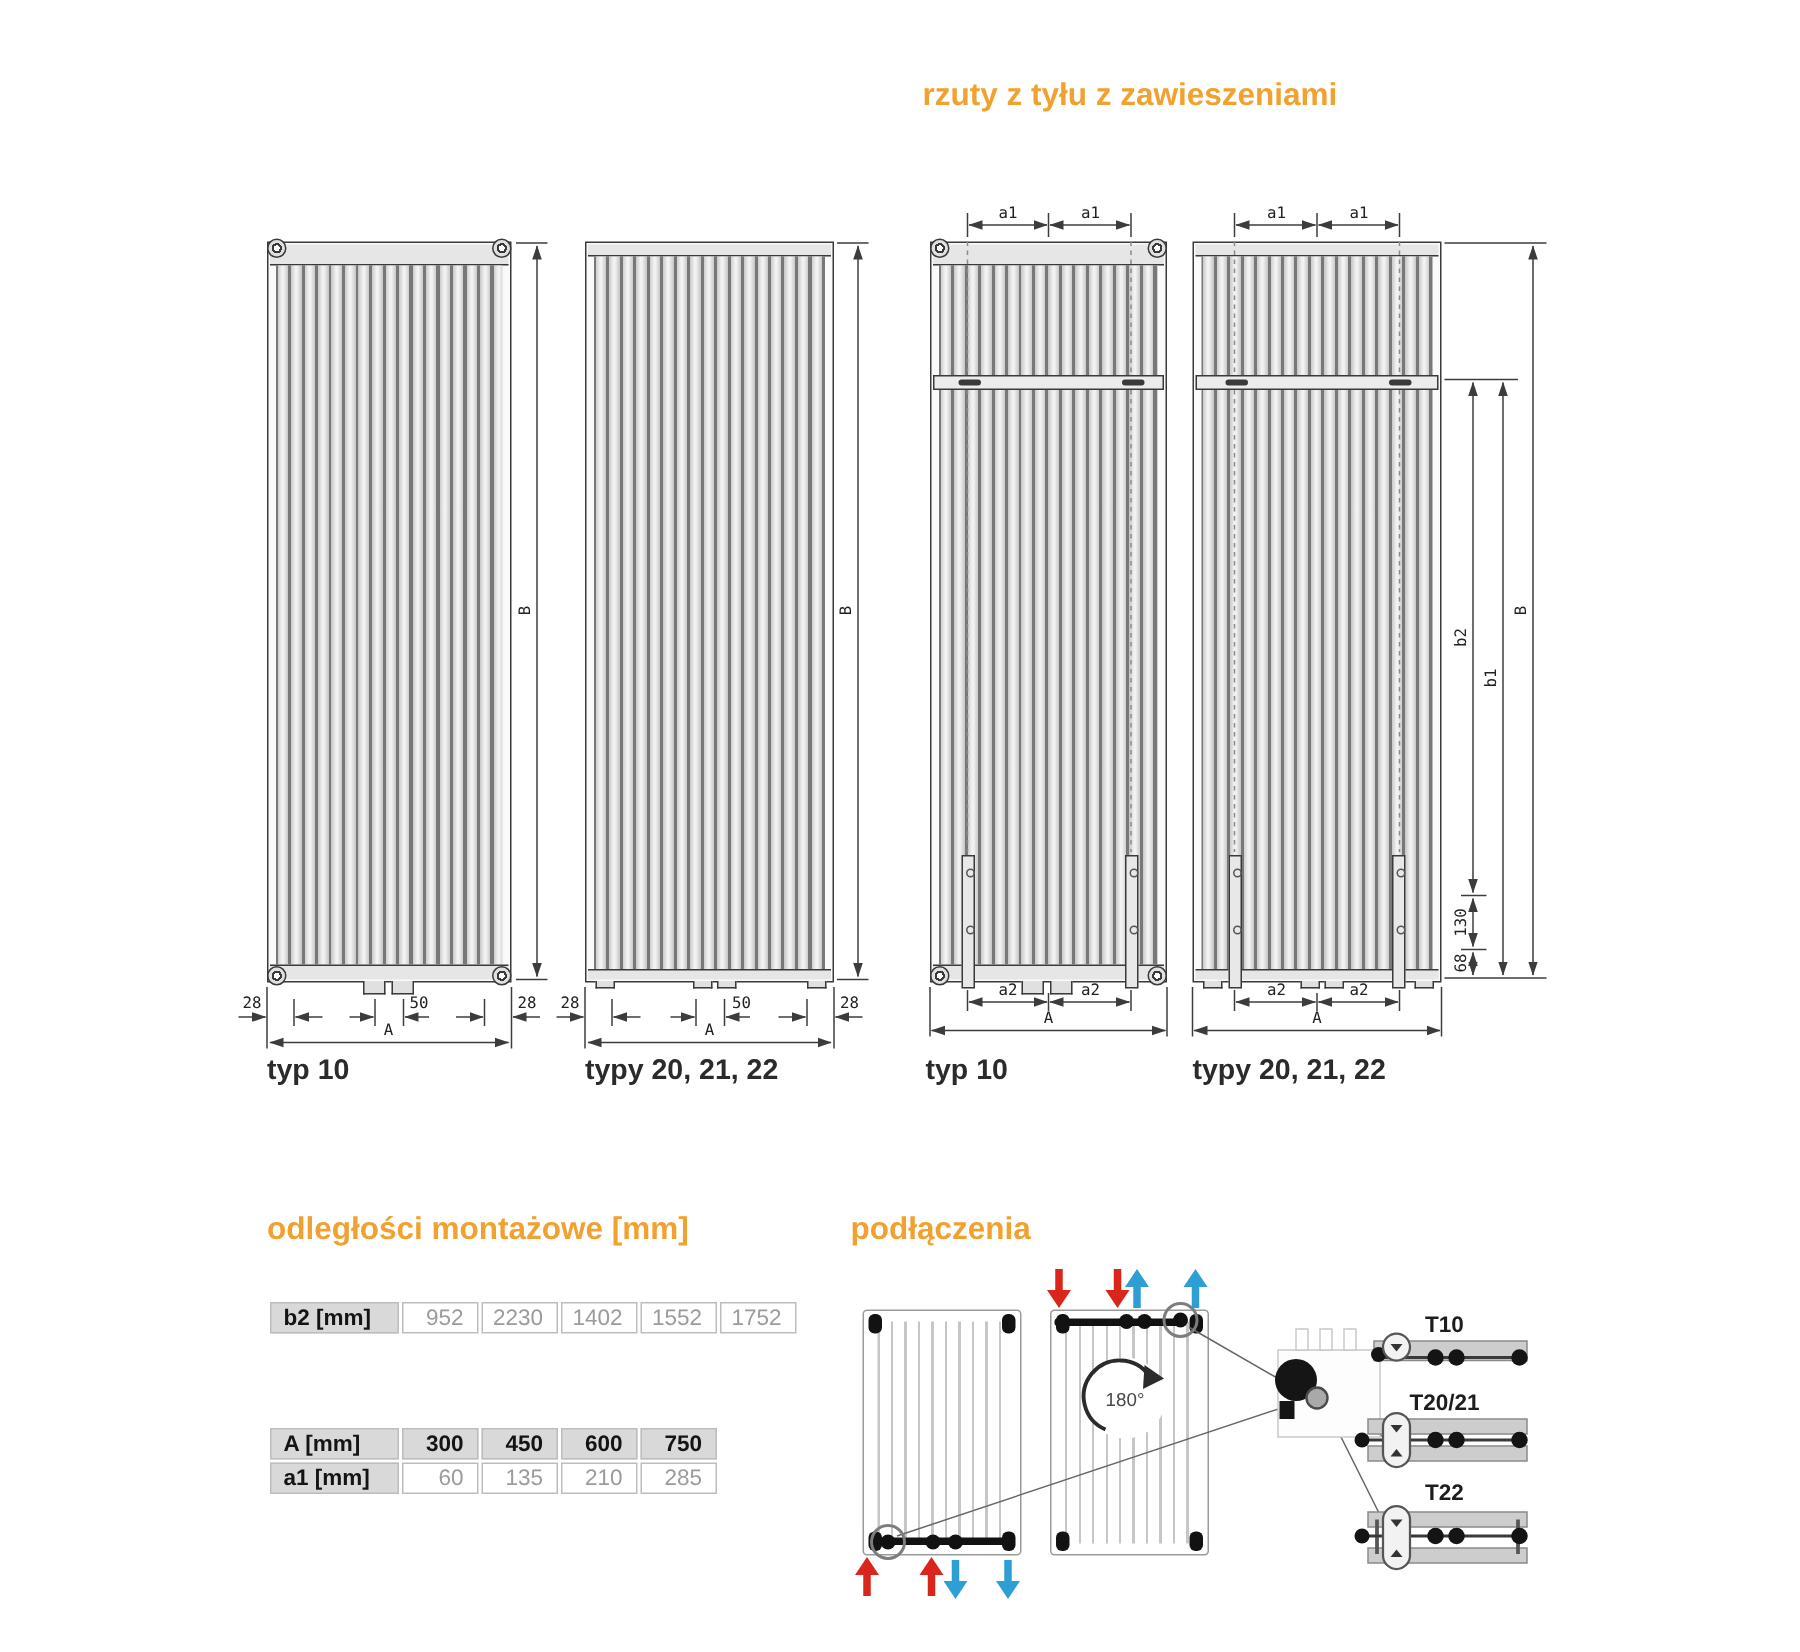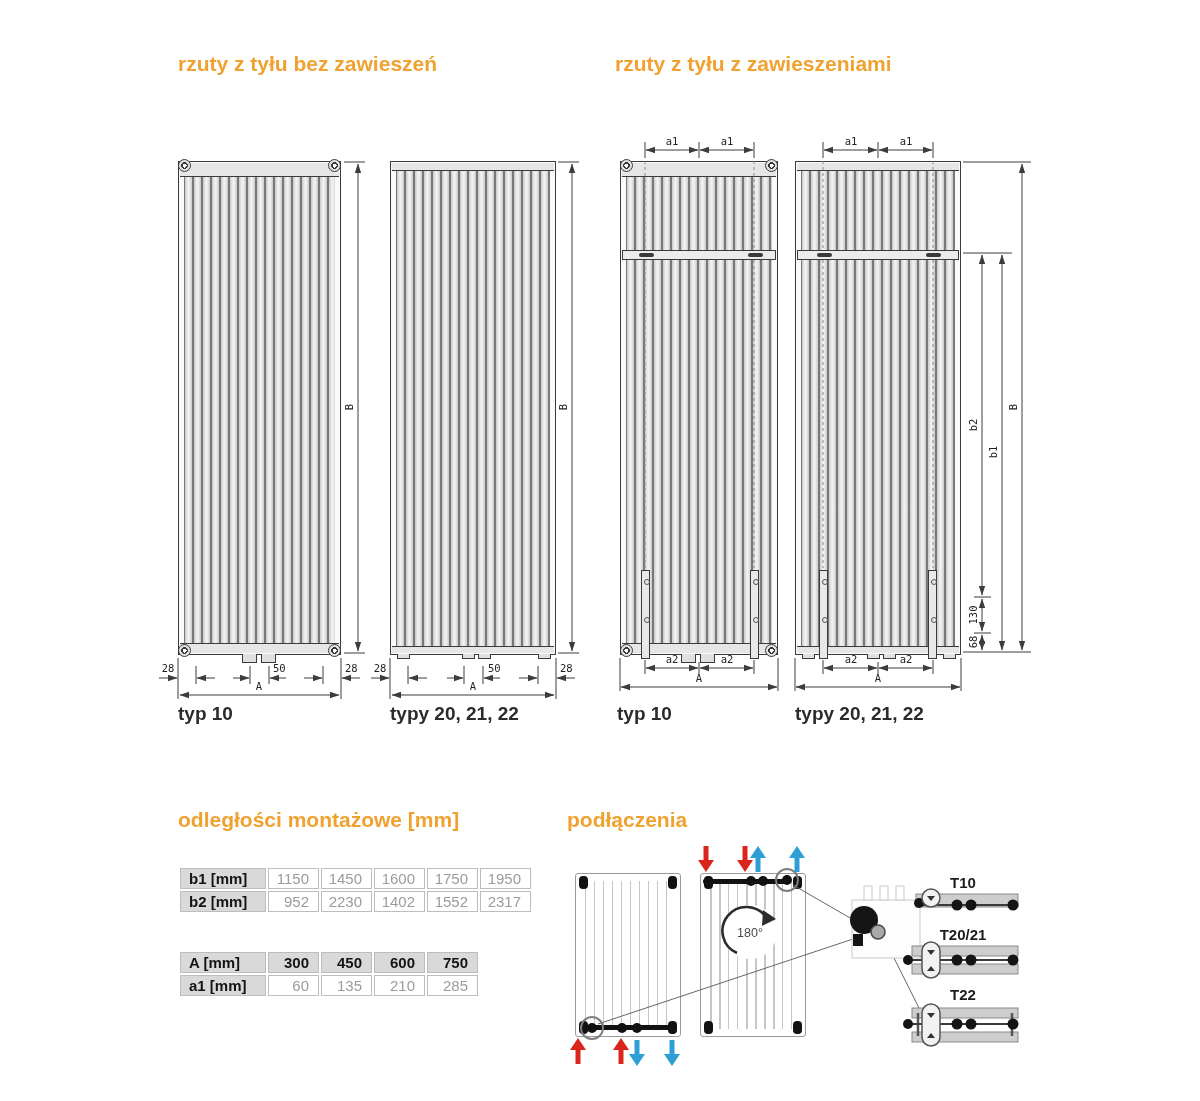--- a/index.html
+++ b/index.html
@@ -50,21 +50,20 @@
   text.tl{font-family:"Liberation Sans",sans-serif;font-weight:700;font-size:15px;fill:#1d1d1d;}
   text.deg{font-family:"Liberation Sans",sans-serif;font-size:12.5px;fill:#4a4a4a;}
   .cline{stroke:#666;stroke-width:1;}
   .sbar{fill:#cdcdcd;stroke:#8a8a8a;stroke-width:1;}
 </style>
 </head>
 <body>
 
 <div class="page">
 
-  <div class="h-orange" style="left:178px;top:52px;">rzuty z tyłu bez zawieszeń</div>
   <div class="h-orange" style="left:615px;top:52px;">rzuty z tyłu z zawieszeniami</div>
   <div class="h-orange" style="left:178px;top:808px;">odległości montażowe [mm]</div>
   <div class="h-orange" style="left:567px;top:808px;">podłączenia</div>
 
   <div class="rad" style="left:178px;top:161px;width:163px;height:494px;">
     <div class="topbar"></div>
     <div class="fins t10"></div>
     <div class="botbar"></div>
     <div class="boss" style="left:-1px;top:-3px;"></div>
     <div class="boss" style="right:-1px;top:-3px;"></div>
@@ -131,34 +130,26 @@
   </div>
 
   <div class="typ" style="left:178px;top:703px;">typ 10</div>
   <div class="typ" style="left:390px;top:703px;">typy 20, 21, 22</div>
   <div class="typ" style="left:617px;top:703px;">typ 10</div>
   <div class="typ" style="left:795px;top:703px;">typy 20, 21, 22</div>
 
   <table class="mtable" style="left:178px;top:866px;">
     <tbody>
     <tr>
-      <td class="lab">b1 [mm]</td>
-      <td class="val">1150</td>
-      <td class="val">1450</td>
-      <td class="val">1600</td>
-      <td class="val">1750</td>
-      <td class="val">1950</td>
-    </tr>
-    <tr>
       <td class="lab">b2 [mm]</td>
       <td class="val">952</td>
       <td class="val">2230</td>
       <td class="val">1402</td>
       <td class="val">1552</td>
-      <td class="val">2317</td>
+      <td class="val">1752</td>
     </tr>
   </tbody>
     </table>
 
   <table class="mtable" style="left:178px;top:950px;">
     <tbody>
         <tr class="hdr">
       <td class="lab">A [mm]</td>
       <td class="val">300</td>
       <td class="val">450</td>

